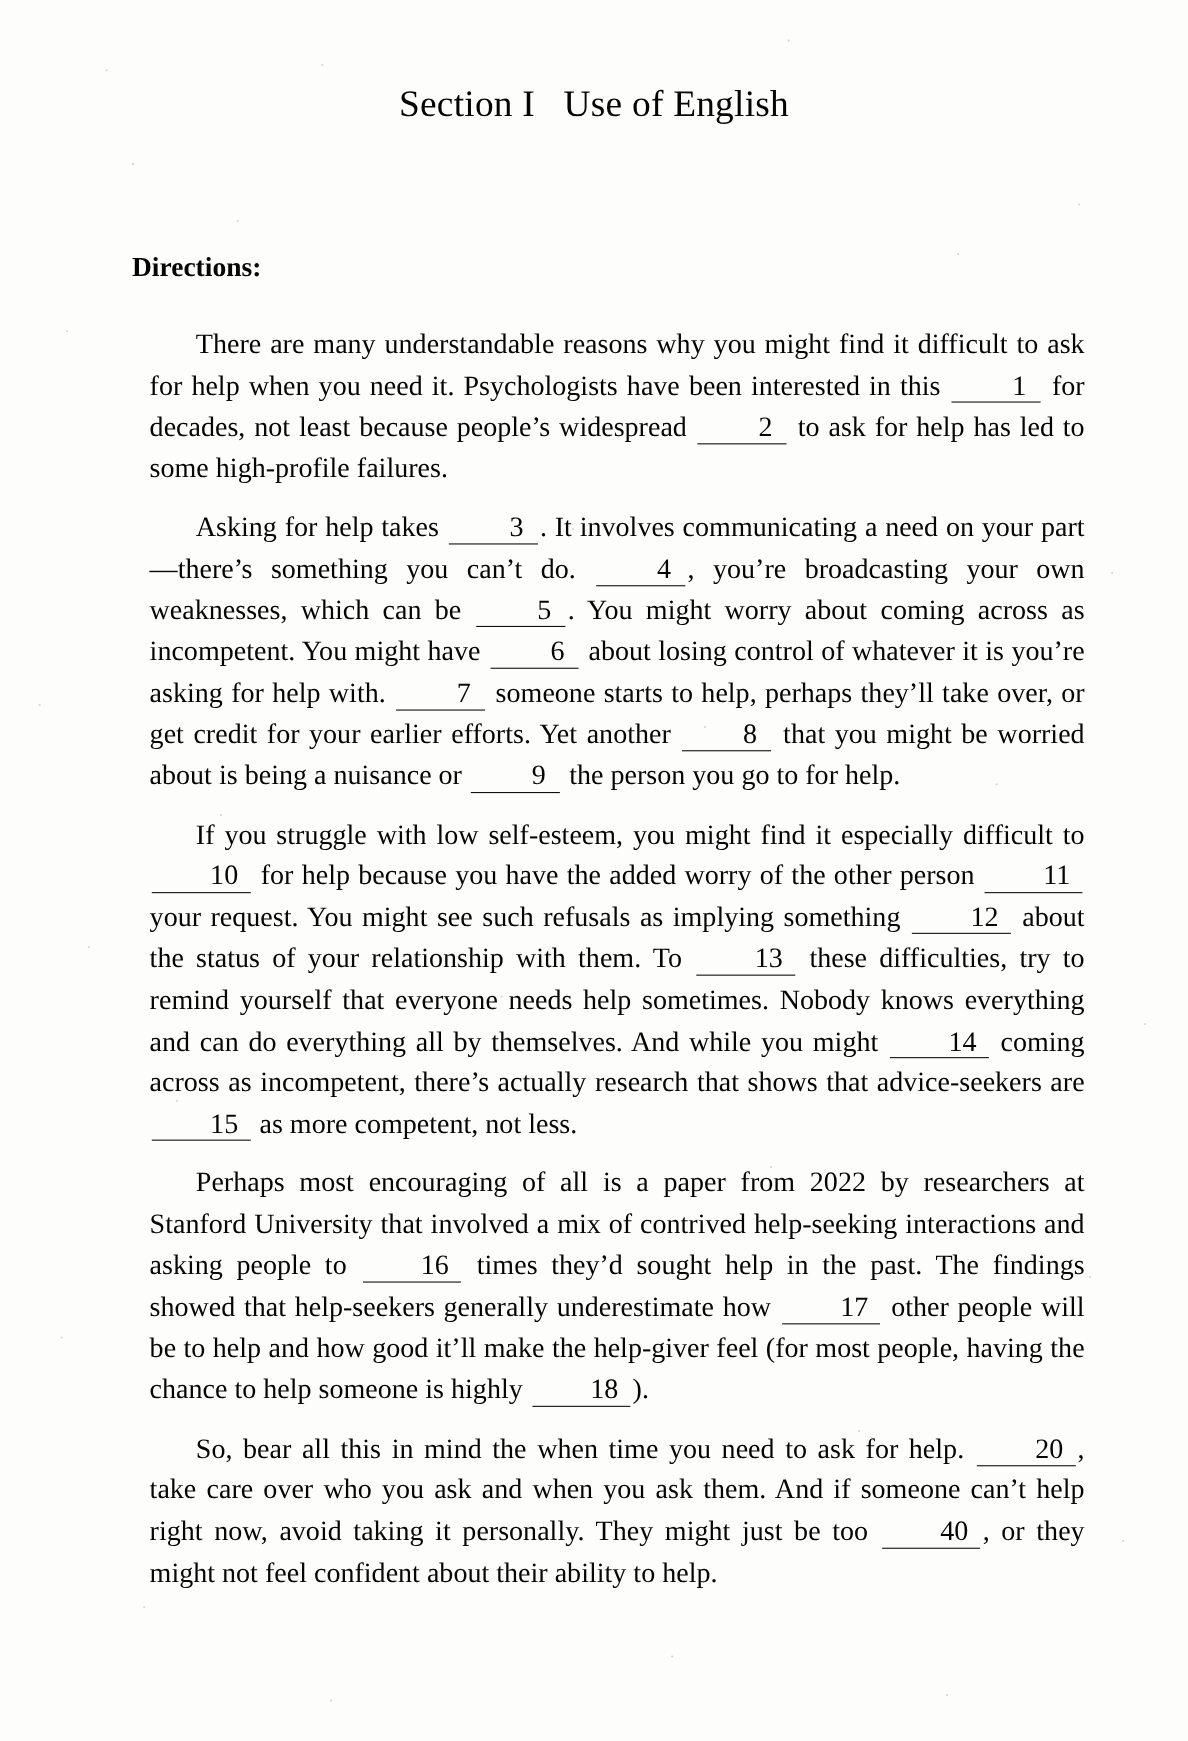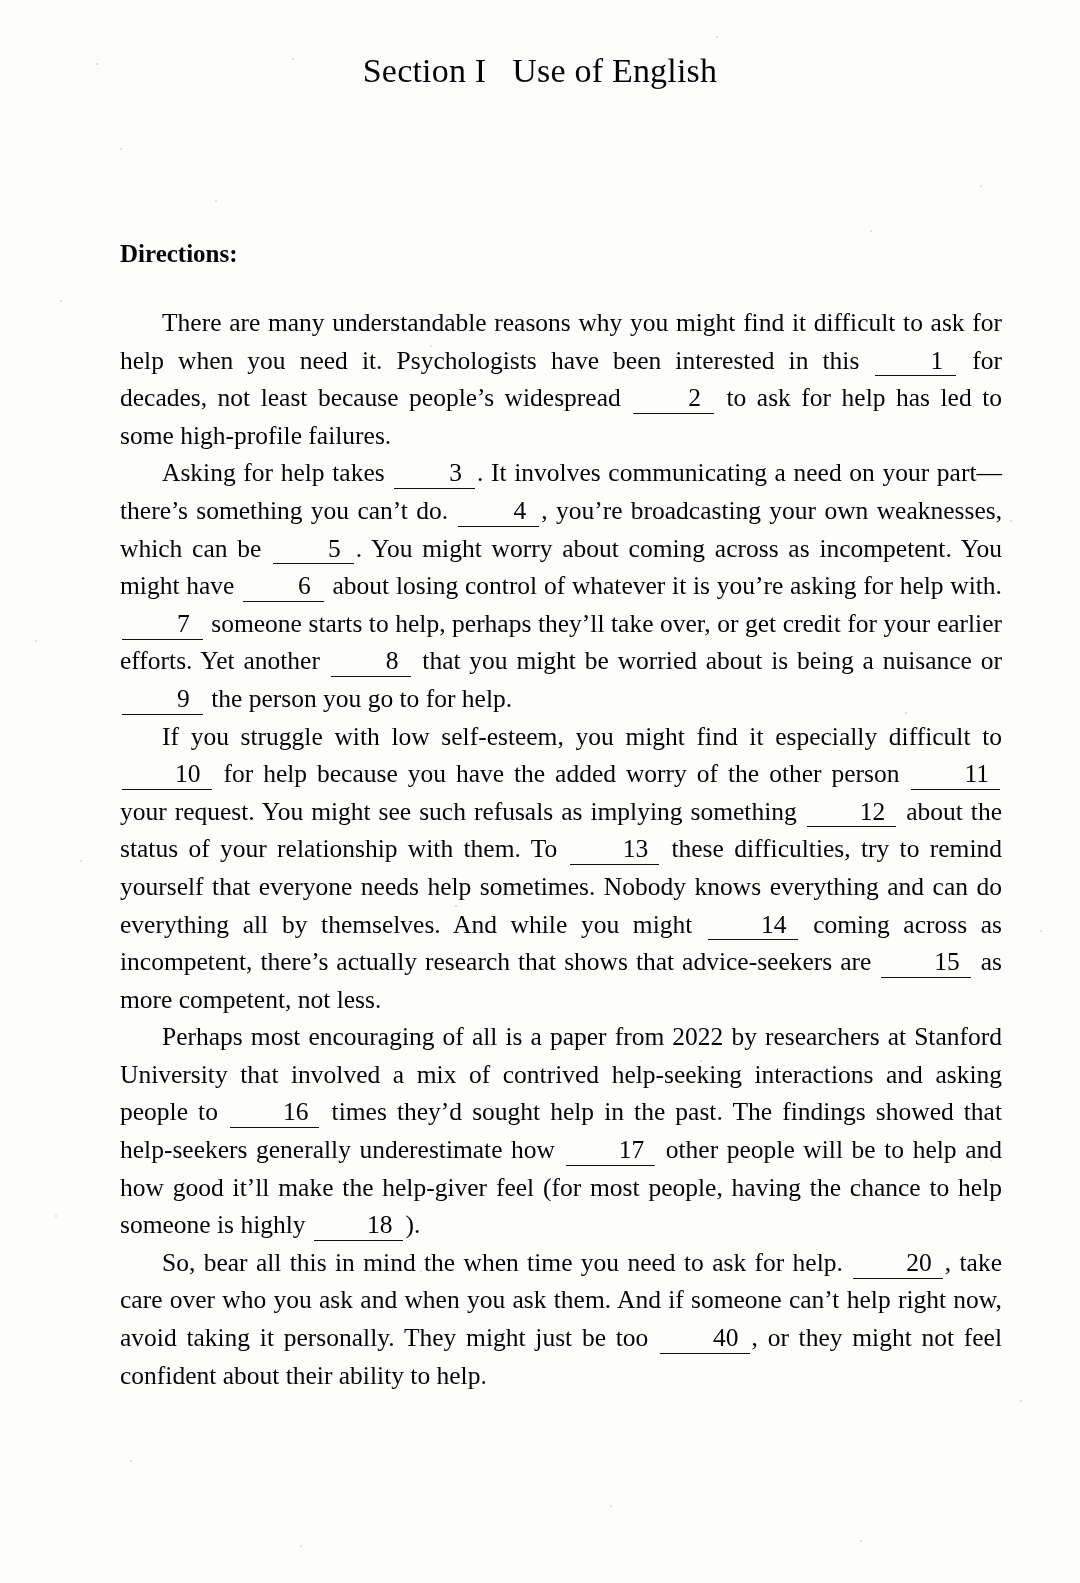--- a/index.html
+++ b/index.html
@@ -39,37 +39,37 @@
     height: 1583px;
     box-sizing: border-box;
   }
 
   .page-title {
     text-align: center;
     font-size: 34px;
     font-weight: 400;
     letter-spacing: .2px;
     margin: 0;
-    padding-top: 52px;
+    padding-top: 76px;
     line-height: 1.1;
   }
   .page-title .gap {
     display: inline-block;
     width: 26px;
   }
 
   .content {
     position: absolute;
     left: 120px;
     top: 0;
     width: 882px;
   }
 
   .directions-block {
-    margin-top: 10px;
+    margin-top: 0;
     padding-top: 224px;
   }
   .directions-label {
     font-weight: bold;
     font-size: 25px;
     line-height: 40px;
     margin: 0;
   }
   .directions-text {
     font-size: 25px;
@@ -80,21 +80,21 @@
   }
 
   .body-text {
     margin-top: 30px;
     font-size: 25.5px;
     line-height: 37.6px;
     text-align: justify;
     text-justify: inter-word;
   }
   .body-text p {
-    margin: 0;
+    margin: 16px;
     text-indent: 42px;
   }
 
   
   .blank {
     display: inline-block;
     border-bottom: 1.6px solid #111;
     text-align: center;
     line-height: 1.05;
     padding: 0 13px 1px 13px;

